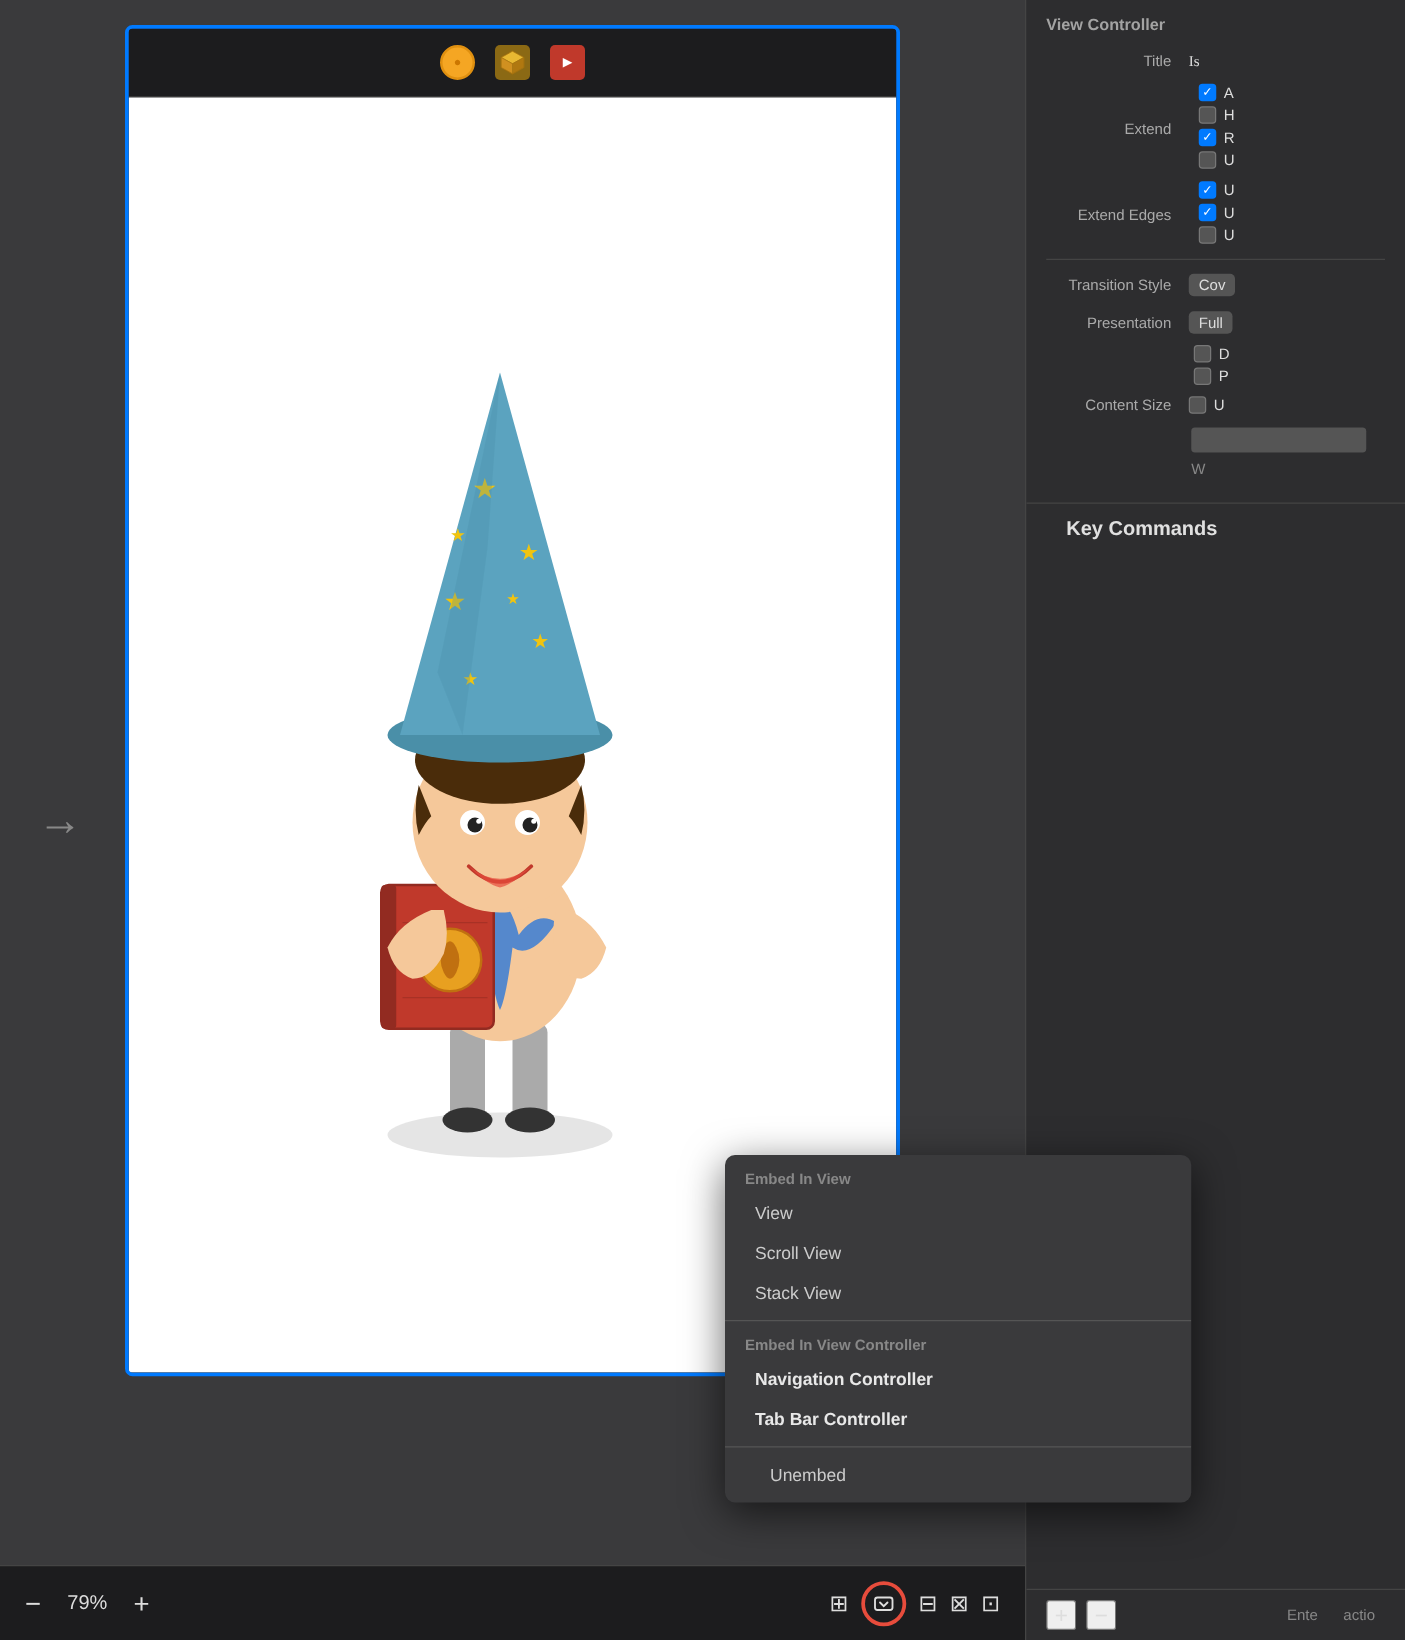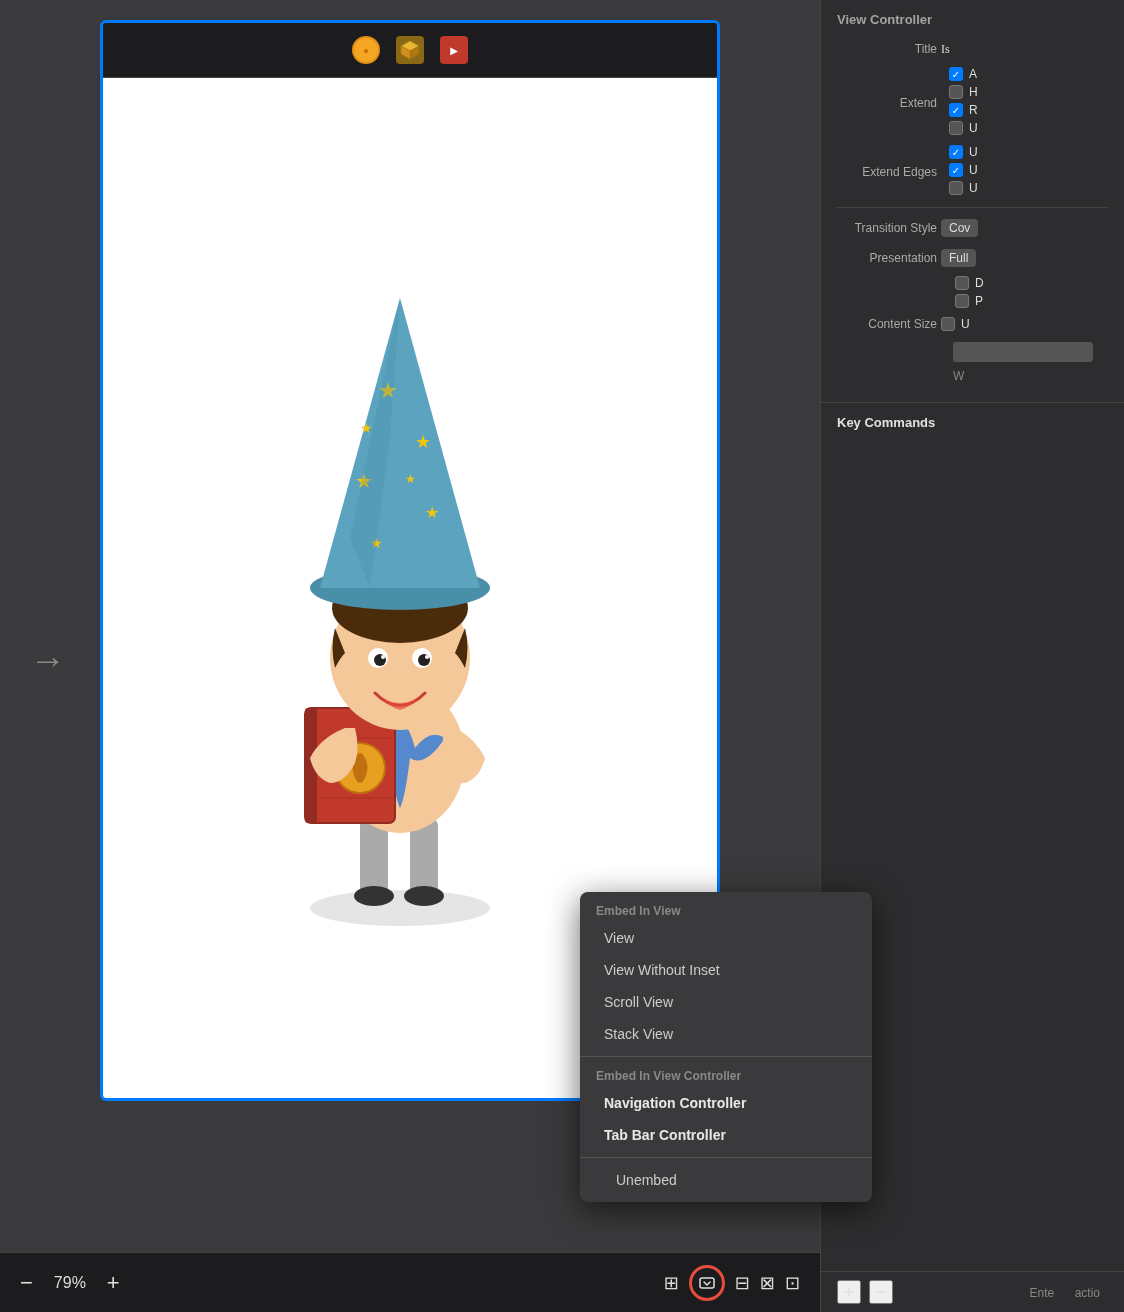--- a/index.html
+++ b/index.html
@@ -210,21 +210,21 @@
       align-items: center;
       margin-bottom: 6px;
       min-height: 24px;
     }
 
     .property-label {
       color: #aaa;
       font-size: 12px;
       text-align: right;
       min-width: 100px;
-      margin-right: 4px;
+      margin-right: 14px;
       flex-shrink: 0;
     }
 
     .property-value {
       color: #ddd;
       font-size: 12px;
       font-family: Liberation Serif, serif;
     }
 
     .checkbox-row {
@@ -275,42 +275,43 @@
       margin: 8px 0;
     }
 
     .key-commands-section {
       padding: 12px 16px;
       flex: 1;
     }
 
     .key-commands-title {
       color: #e0e0e0;
-      font-size: 13px;
+      font-size: 16px;
       font-weight: 600;
       margin-bottom: 10px;
+      margin-left: 16px;
     }
 
     .icon-btn {
       width: 24px;
       height: 24px;
       display: flex;
       align-items: center;
       justify-content: center;
       color: #ddd;
       font-size: 18px;
       cursor: pointer;
     }
 
     
     .dropdown-menu {
       position: absolute;
       bottom: 110px;
       left: 580px;
-      width: 292px;
+      width: 373px;
       background: #3a3a3c;
       border-radius: 8px;
       box-shadow: 0 8px 32px rgba(0,0,0,0.6);
       overflow: hidden;
       z-index: 100;
     }
 
     .menu-section {
       padding: 6px 0;
       border-bottom: 1px solid #555;
@@ -457,21 +458,20 @@
         <span style="color:#ddd; font-size:18px;">⊠</span>
         <span style="color:#ddd; font-size:18px;">⊡</span>
       </div>
     </div>
 
     <div class="dropdown-menu">
 
       <div class="menu-section">
         <span class="menu-item header">Embed In View</span>
         <span class="menu-item">View</span>
-        <span class="menu-item">View Without Inset</span>
         <span class="menu-item">Scroll View</span>
         <span class="menu-item">Stack View</span>
       </div>
 
       <div class="menu-section">
         <span class="menu-item header">Embed In View Controller</span>
         <span class="menu-item bold">Navigation Controller</span>
         <span class="menu-item bold">Tab Bar Controller</span>
       </div>
 

